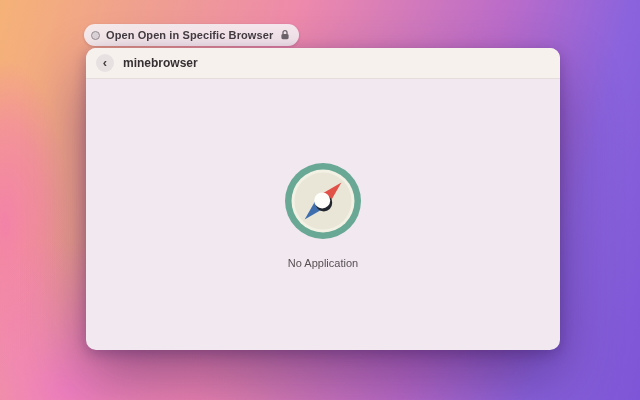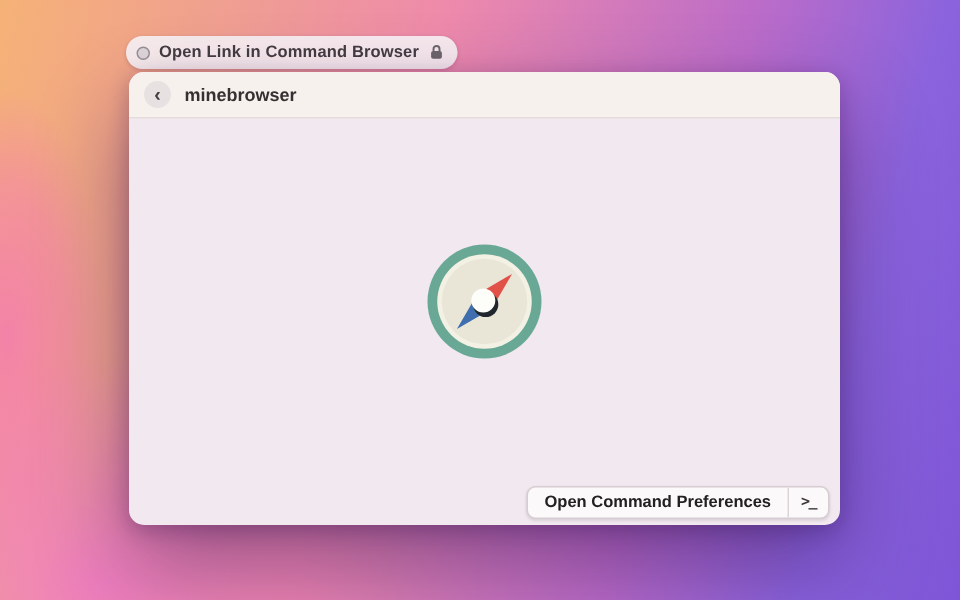--- a/index.html
+++ b/index.html
@@ -99,21 +99,21 @@
 </head>
 <body>
 
 <div class="wallpaper">
   <div class="blob-1"></div>
   <div class="blob-2"></div>
 </div>
 
 <div class="pill">
   <span class="dot-icon"></span>
-  <span class="pill-label">Open Link in Command Browser</span>
+  <span class="pill-label">Open Open in Specific Browser</span>
   <span class="lock-icon">
     <svg width="12" height="12" viewBox="0 0 12 12">
       <path d="M4 5 V3.6 a2 2 0 0 1 4 0 V5" fill="none" stroke="#6d666a" stroke-width="1.3"></path>
       <rect x="2.4" y="5" width="7.2" height="5.2" rx="1.4" fill="#6d666a"></rect>
     </svg>
   </span>
 </div>
 
 <div class="window">
   <div class="win-header">
@@ -126,19 +126,15 @@
   <svg class="compass" viewBox="0 0 78 78">
     <circle cx="39" cy="39" r="38" fill="#69a895"></circle>
     <circle cx="39" cy="39" r="31.5" fill="#f3f1e4"></circle>
     <circle cx="39" cy="39" r="28.5" fill="#e9e6d8"></circle>
     <polygon points="57.4,20.6 43.9,43.9 34.1,34.1" fill="#e15148"></polygon>
     <polygon points="20.6,57.4 43.9,43.9 34.1,34.1" fill="#3e6eae"></polygon>
     <circle cx="39.8" cy="41" r="8.4" fill="#20262b"></circle>
     <circle cx="38.2" cy="38.4" r="8" fill="#fdfdfa"></circle>
   </svg>
 
+  <div class="empty-msg">No Application</div>
 
-  <div class="footer-btn">
-    <span class="btn-label">Open Command Preferences</span>
-    <span class="btn-divider"></span>
-    <span class="term-glyph">&gt;_</span>
-  </div>
 </div>
 
 </body></html>

